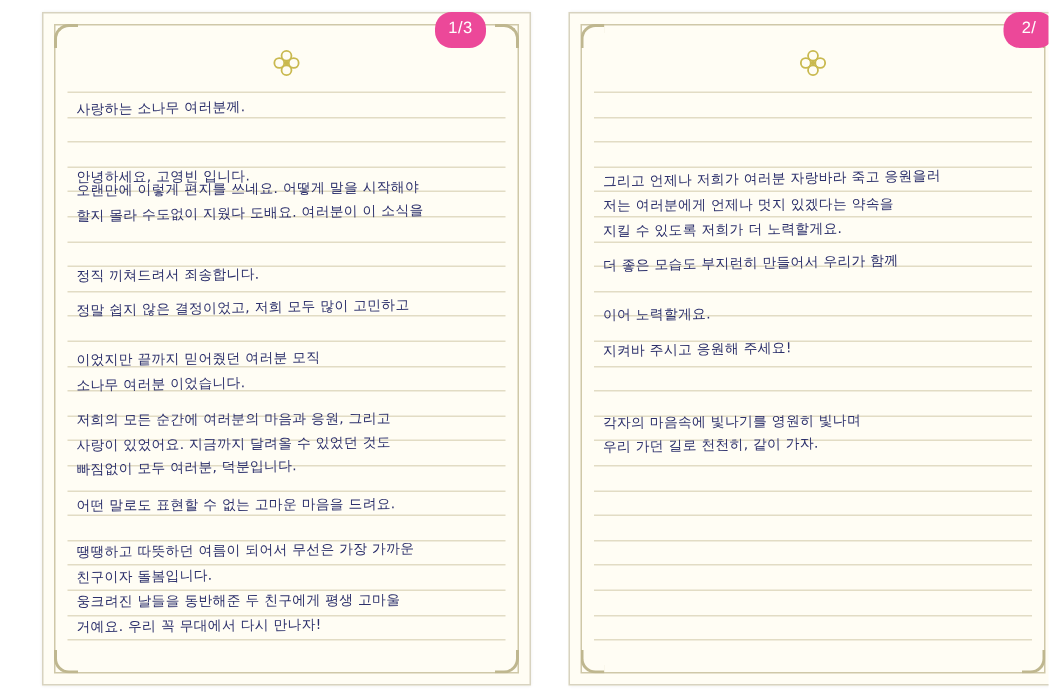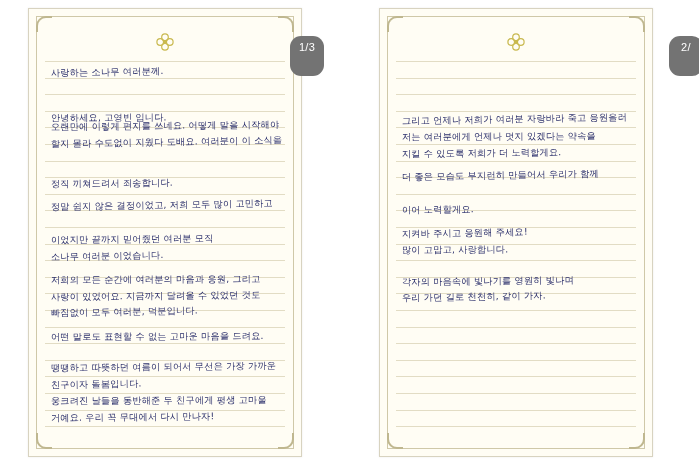--- a/index.html
+++ b/index.html
@@ -26,21 +26,21 @@
   .page-wrap {
     position: relative;
     width: 349px;
     height: 465px;
     box-sizing: border-box;
   }
   .page {
     position: absolute;
     top: 8px;
     left: 28px;
-    width: 274px;
+    width: 326px;
     height: 449px;
     background: #fffdf4;
     border: 1px solid #d8d3c0;
     box-sizing: border-box;
     box-shadow: 0 0 2px rgba(0,0,0,0.08);
     overflow: hidden;
   }
   .page.right {
     left: 30px;
   }
@@ -115,30 +115,29 @@
     transform-origin: left bottom;
   }
   .hand .ln.i1 { transform: rotate(-1deg); }
   .hand .ln.i2 { transform: rotate(-0.3deg); }
 
   
   .badge {
     position: absolute;
     top: 8px;
     width: 34px;
-    height: 40px;
+    height: 24px;
     border-radius: 11px;
-    background: #737373;
+    background: #ec4899;
     color: #ffffff;
     font-size: 11px;
     line-height: 22px;
     text-align: center;
     font-family: "Liberation Sans", sans-serif;
     letter-spacing: 0.3px;
-    margin-top: 28px;
   }
   .badge.left-badge { left: 290px; }
   .badge.right-badge { left: 320px; }
 </style>
 </head>
 <body>
 
 <div class="viewer">
 
   <div class="page-wrap">
@@ -253,21 +252,20 @@
           <div class="rule" style="top: 348.6px;"></div>
           <div class="rule" style="top: 365.2px;"></div>
         </div>
       <div class="hand" id="hand2">
           <div class="ln i1" style="top: 53.74px;">그리고 언제나 저희가 여러분 자랑바라 죽고 응원을러</div>
           <div class="ln i2" style="top: 70.34px;">저는 여러분에게 언제나 멋지 있겠다는 약속을</div>
           <div class="ln " style="top: 86.94px;">지킬 수 있도록 저희가 더 노력할게요.</div>
           <div class="ln i1" style="top: 110.18px;">더 좋은 모습도 부지런히 만들어서 우리가 함께</div>
           <div class="ln " style="top: 143.38px;">이어 노력할게요.</div>
           <div class="ln i1" style="top: 166.62px;">지켜바 주시고 응원해 주세요!</div>
-          <div class="ln i2" style="top: 183.22px;">많이 고맙고, 사랑합니다.</div>
           <div class="ln " style="top: 214.76px;">각자의 마음속에 빛나기를 영원히 빛나며</div>
           <div class="ln i1" style="top: 231.36px;">우리 가던 길로 천천히, 같이 가자.</div>
         </div>
     </div>
     <div class="badge right-badge">2/</div>
   </div>
 
 </div>
 
 </body></html>

